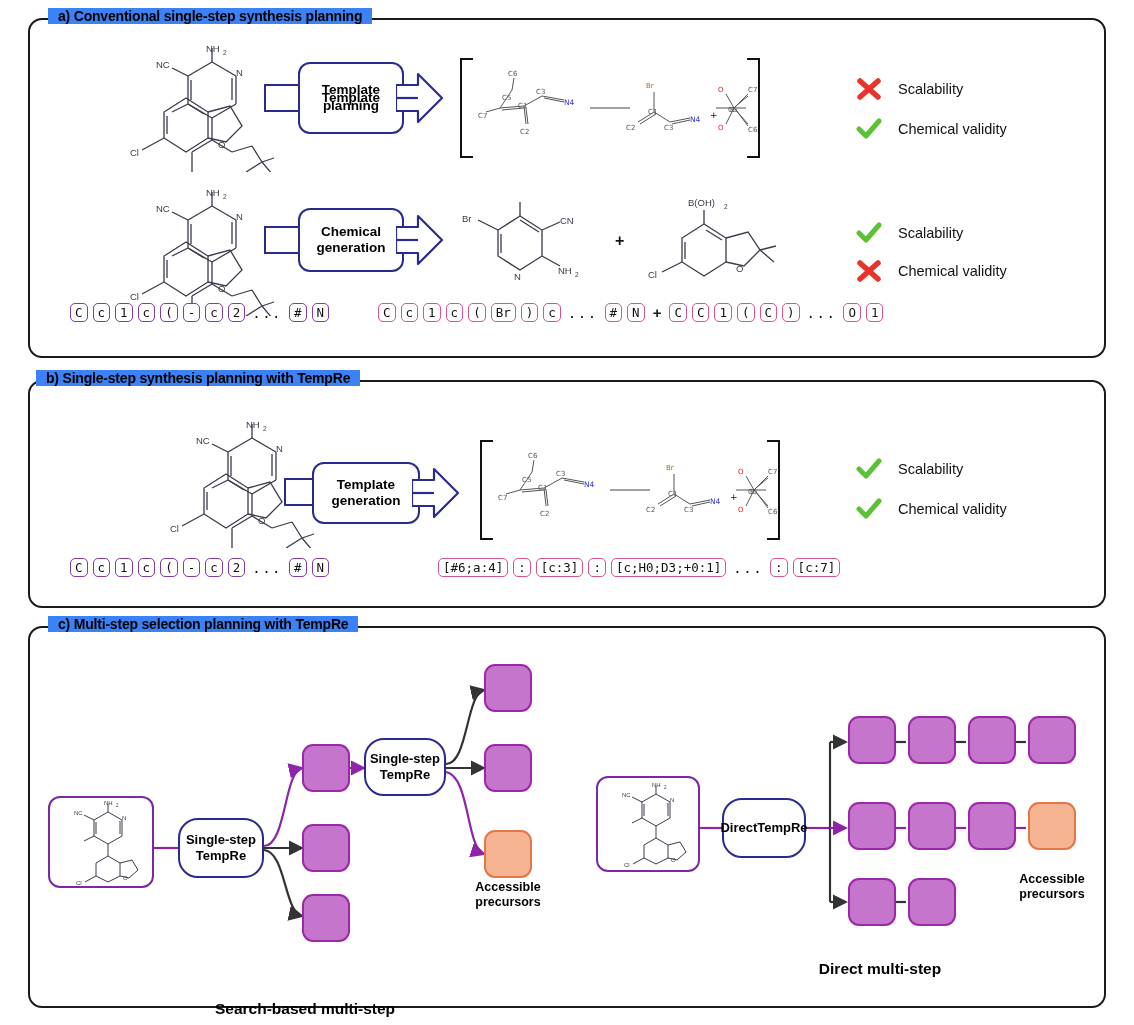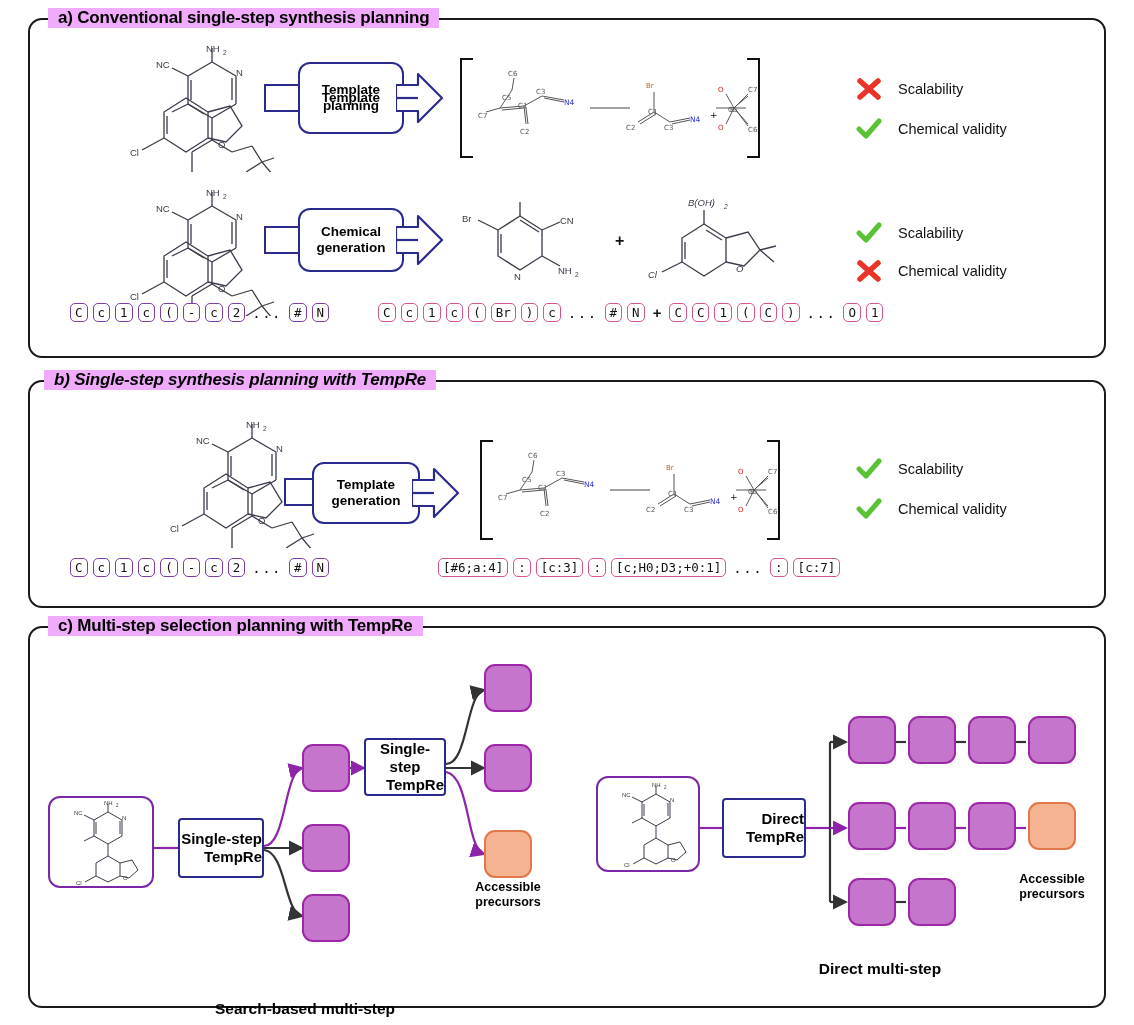--- a/index.html
+++ b/index.html
@@ -1,18 +1,18 @@
 <!DOCTYPE html>
 <html><head>
 <meta charset="utf-8">
 <style>
   html,body{margin:0;padding:0;background:#fff;}
   body{width:1134px;height:1025px;position:relative;font-family:"Liberation Sans",sans-serif;overflow:hidden;}
   .panel{position:absolute;border:2px solid #1a1a1a;border-radius:14px;box-sizing:border-box;}
-  .panel-title{position:absolute;background:#f0abfc;padding:0 10px;font-weight:bold;font-size:17px;color:#000;white-space:nowrap;letter-spacing:-0.2px;}
+  .panel-title{position:absolute;background:#3b82f6;padding:0 10px;font-weight:bold;font-size:14px;color:#000;white-space:nowrap;letter-spacing:-0.2px;}
   .mol{position:absolute;}
   .mol svg{display:block;}
 
   
   .proc{position:absolute;}
   .proc .tab{position:absolute;border:2px solid #2b2b8f;background:#fff;box-sizing:border-box;}
   .proc .body{position:absolute;border:2.2px solid #2b2b8f;border-radius:12px;background:#fff;box-sizing:border-box;
     display:flex;align-items:center;justify-content:center;text-align:center;font-weight:bold;font-size:13.5px;color:#000;line-height:1.18;}
   .proc .arw{position:absolute;}
 
@@ -34,22 +34,22 @@
 
   
   .vrow{position:absolute;display:flex;align-items:center;gap:16px;}
   .vmark{width:26px;height:26px;flex:0 0 26px;}
   .vlabel{font-size:14.5px;color:#111;}
 
   
   .node{position:absolute;border-radius:11px;box-sizing:border-box;}
   .node.purple{background:#c576cc;border:2.4px solid #9c28a8;}
   .node.salmon{background:#f6b391;border:2.4px solid #e2774a;}
-  .cbox{position:absolute;border:2.2px solid #2b2b8f;border-radius:4px;background:#fff;box-sizing:border-box;
-        display:flex;align-items:flex-end;justify-content:center;text-align:center;font-weight:bold;font-size:15px;line-height:1.2;color:#000;}
+  .cbox{position:absolute;border:2.2px solid #2b2b8f;border-radius:20px;background:#fff;box-sizing:border-box;
+        display:flex;align-items:center;justify-content:center;text-align:center;font-weight:bold;font-size:13px;line-height:1.2;color:#000;}
   .caption{position:absolute;font-weight:bold;font-size:15.5px;color:#000;text-align:center;}
   .nodecap{position:absolute;font-weight:bold;font-size:12.5px;color:#000;text-align:center;line-height:1.2;}
   .molbox{position:absolute;border:2.2px solid #7a28a8;border-radius:12px;background:#fff;box-sizing:border-box;}
   svg.lay{position:absolute;left:0;top:0;width:1134px;height:1025px;pointer-events:none;}
 </style>
 </head>
 <body>
 
 <div class="panel" style="left:28px;top:18px;width:1078px;height:340px;"></div>
 <div class="panel-title" style="left:48px;top:8px;">a) Conventional single-step synthesis planning</div>
@@ -216,21 +216,21 @@
     <path d="M80 60 L98 70"></path>
   </g>
   <text x="0" y="26" font-size="9.5" fill="#3a3a4a" font-family="Liberation Sans, sans-serif">Br</text>
   <text x="98" y="28" font-size="9.5" fill="#3a3a4a" font-family="Liberation Sans, sans-serif">CN</text>
   <text x="52" y="84" font-size="9.5" fill="#3a3a4a" font-family="Liberation Sans, sans-serif">N</text>
   <text x="96" y="78" font-size="9.5" fill="#3a3a4a" font-family="Liberation Sans, sans-serif">NH</text>
   <text x="113" y="81" font-size="6.5" fill="#3a3a4a" font-family="Liberation Sans, sans-serif">2</text>
 </svg>
 </div>
 <span class="plus" style="position:absolute;left:612px;top:232px;font-size:16px;">+</span>
-<div class="mol" style="left:648px;top:192px;font-style:italic;">
+<div class="mol" style="left:648px;top:192px;">
 <svg width="146" height="96" viewBox="0 0 146 96">
   <g stroke="#3a3a4a" stroke-width="1.3" fill="none">
     <path d="M56 32 L34 46 L34 70 L56 84 L78 70 L78 46 Z"></path>
     <path d="M37 50 L37 67 M58 38 L74 48"></path>
     <path d="M56 32 L56 18"></path>
     <path d="M34 70 L14 80"></path>
     <path d="M78 46 L100 40 L112 58 L96 74 L78 70"></path>
     <path d="M112 58 L128 54 M112 58 L126 70"></path>
   </g>
   <text x="40" y="14" font-size="9.5" fill="#3a3a4a" font-family="Liberation Sans, sans-serif">B(OH)</text>
@@ -284,21 +284,21 @@
     <span class="tok pink">1</span>
     <span class="tok pink">(</span>
     <span class="tok pink">C</span>
     <span class="tok pink">)</span>
     <span class="dots">...</span>
     <span class="tok pink">O</span>
     <span class="tok pink">1</span>
   </div>
 
 <div class="panel" style="left:28px;top:380px;width:1078px;height:228px;"></div>
-<div class="panel-title" style="left:44px;top:370px;font-style:italic;">b) Single-step synthesis planning with TempRe</div>
+<div class="panel-title" style="left:36px;top:370px;">b) Single-step synthesis planning with TempRe</div>
 
 <div class="mol" style="left:166px;top:418px;">
 <svg width="150" height="130" viewBox="0 0 150 130">
   <g stroke="#3a3a4a" stroke-width="1.3" fill="none">
     <path d="M62 34 L62 62 M62 62 L86 76 M86 76 L110 62 M110 62 L110 34 M110 34 L86 20 M86 20 L62 34"></path>
     <path d="M65 38 L65 58 M106 36 L106 58"></path>
     <path d="M86 20 L86 6"></path>
     <path d="M62 34 L46 26"></path>
     <path d="M62 62 L46 70"></path>
     <path d="M86 76 L86 98"></path>
@@ -523,21 +523,21 @@
   </g>
   <text x="46" y="7" font-size="6" fill="#3a3a4a" font-family="Liberation Sans, sans-serif">NH</text>
   <text x="58" y="9" font-size="4.5" fill="#3a3a4a" font-family="Liberation Sans, sans-serif">2</text>
   <text x="16" y="17" font-size="6" fill="#3a3a4a" font-family="Liberation Sans, sans-serif">NC</text>
   <text x="64" y="22" font-size="6" fill="#3a3a4a" font-family="Liberation Sans, sans-serif">N</text>
   <text x="18" y="87" font-size="6" fill="#3a3a4a" font-family="Liberation Sans, sans-serif">Cl</text>
   <text x="65" y="82" font-size="6" fill="#3a3a4a" font-family="Liberation Sans, sans-serif">O</text>
 </svg>
 </div>
 
-<div class="cbox" style="left:722px;top:798px;width:84px;height:60px;flex-direction:column;">
+<div class="cbox" style="left:722px;top:798px;width:84px;height:60px;flex-direction:row;">
   <span>Direct</span>
   <span>TempRe</span>
 </div>
 
 <div class="node purple" style="left:848px;top:716px;width:48px;height:48px;"></div>
 <div class="node purple" style="left:908px;top:716px;width:48px;height:48px;"></div>
 <div class="node purple" style="left:968px;top:716px;width:48px;height:48px;"></div>
 <div class="node purple" style="left:1028px;top:716px;width:48px;height:48px;"></div>
 
 <div class="node purple" style="left:848px;top:802px;width:48px;height:48px;"></div>

